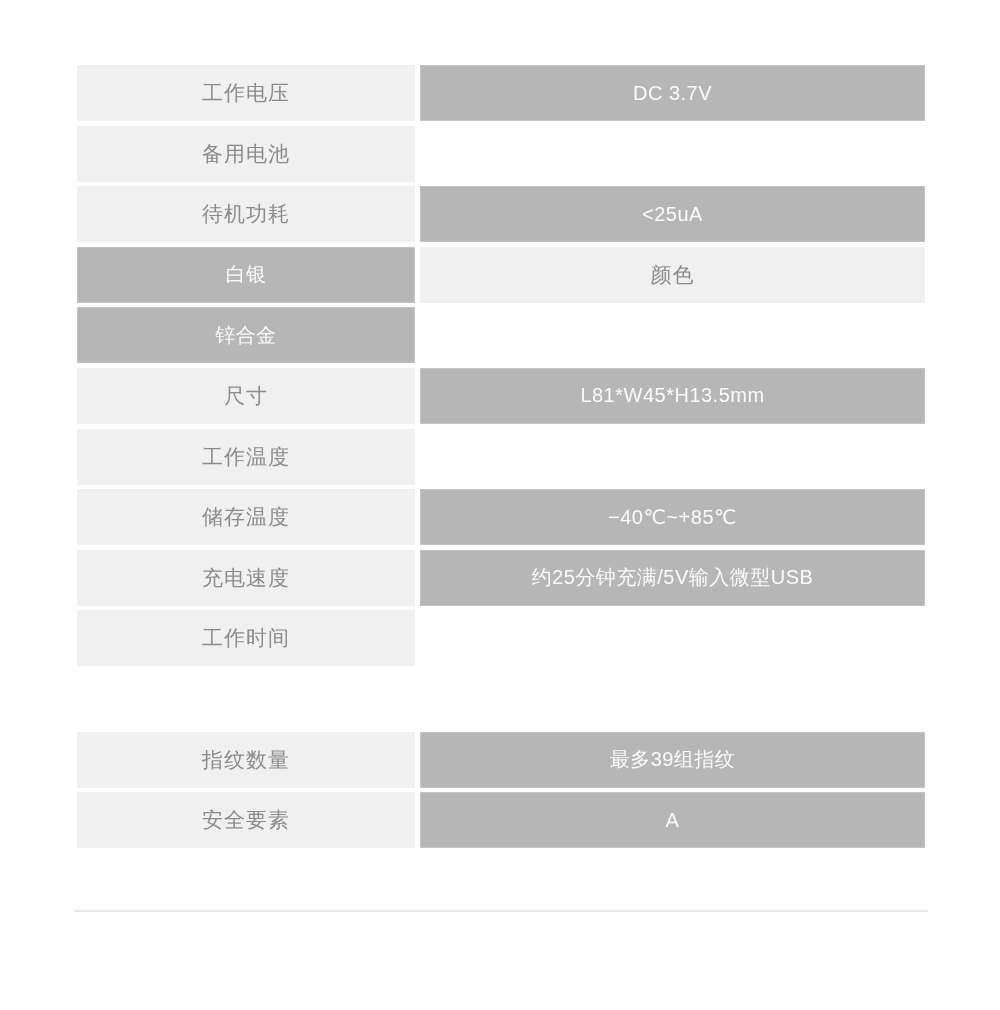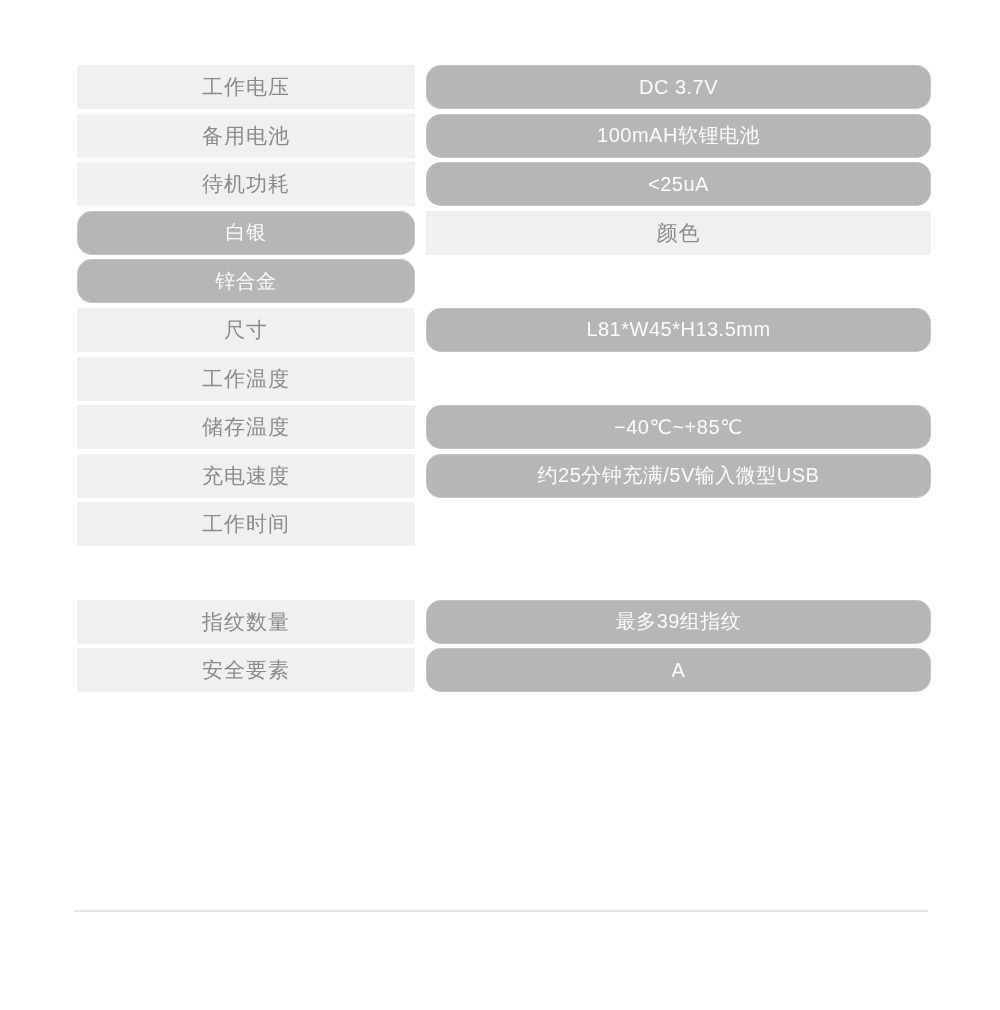--- a/index.html
+++ b/index.html
@@ -20,42 +20,41 @@
     left: 77px;
     top: 65px;
     width: 848px;
     display: flex;
     flex-direction: column;
     gap: 4.6px;
   }
   .spec-row {
     display: grid;
     grid-template-columns: 338px 505px;
-    column-gap: 11px;
-    height: 44px;
+    column-gap: 5px;
+    height: 56px;
   }
   .cell {
     display: flex;
     align-items: center;
     justify-content: center;
     white-space: nowrap;
   }
   .cell.label {
     background: #f0f0f0;
     color: #8b8b8b;
     font-size: 21px;
     letter-spacing: 1px;
   }
   .cell.value {
     background: #b6b6b6;
     color: #fbfbfb;
     font-size: 20px;
     letter-spacing: 0.5px;
     box-shadow: inset 0 0 0 1px rgba(255,255,255,0.18);
-    border-radius: 15px;
   }
   .bottom-divider {
     position: absolute;
     left: 74px;
     top: 910px;
     width: 854px;
     height: 2px;
     background: #e6e6e6;
   }
 </style>
@@ -66,21 +65,20 @@
 
   <div class="spec-table">
 
     <div class="spec-row">
       <div class="cell label">工作电压</div>
       <div class="cell value">DC 3.7V</div>
     </div>
 
     <div class="spec-row">
       <div class="cell label">备用电池</div>
-      <div class="cell value">100mAH软锂电池</div>
     </div>
 
     <div class="spec-row">
       <div class="cell label">待机功耗</div>
       <div class="cell value">&lt;25uA</div>
     </div>
 
     <div class="spec-row">
       <div class="cell value">白银</div>
       <div class="cell label">颜色</div>

